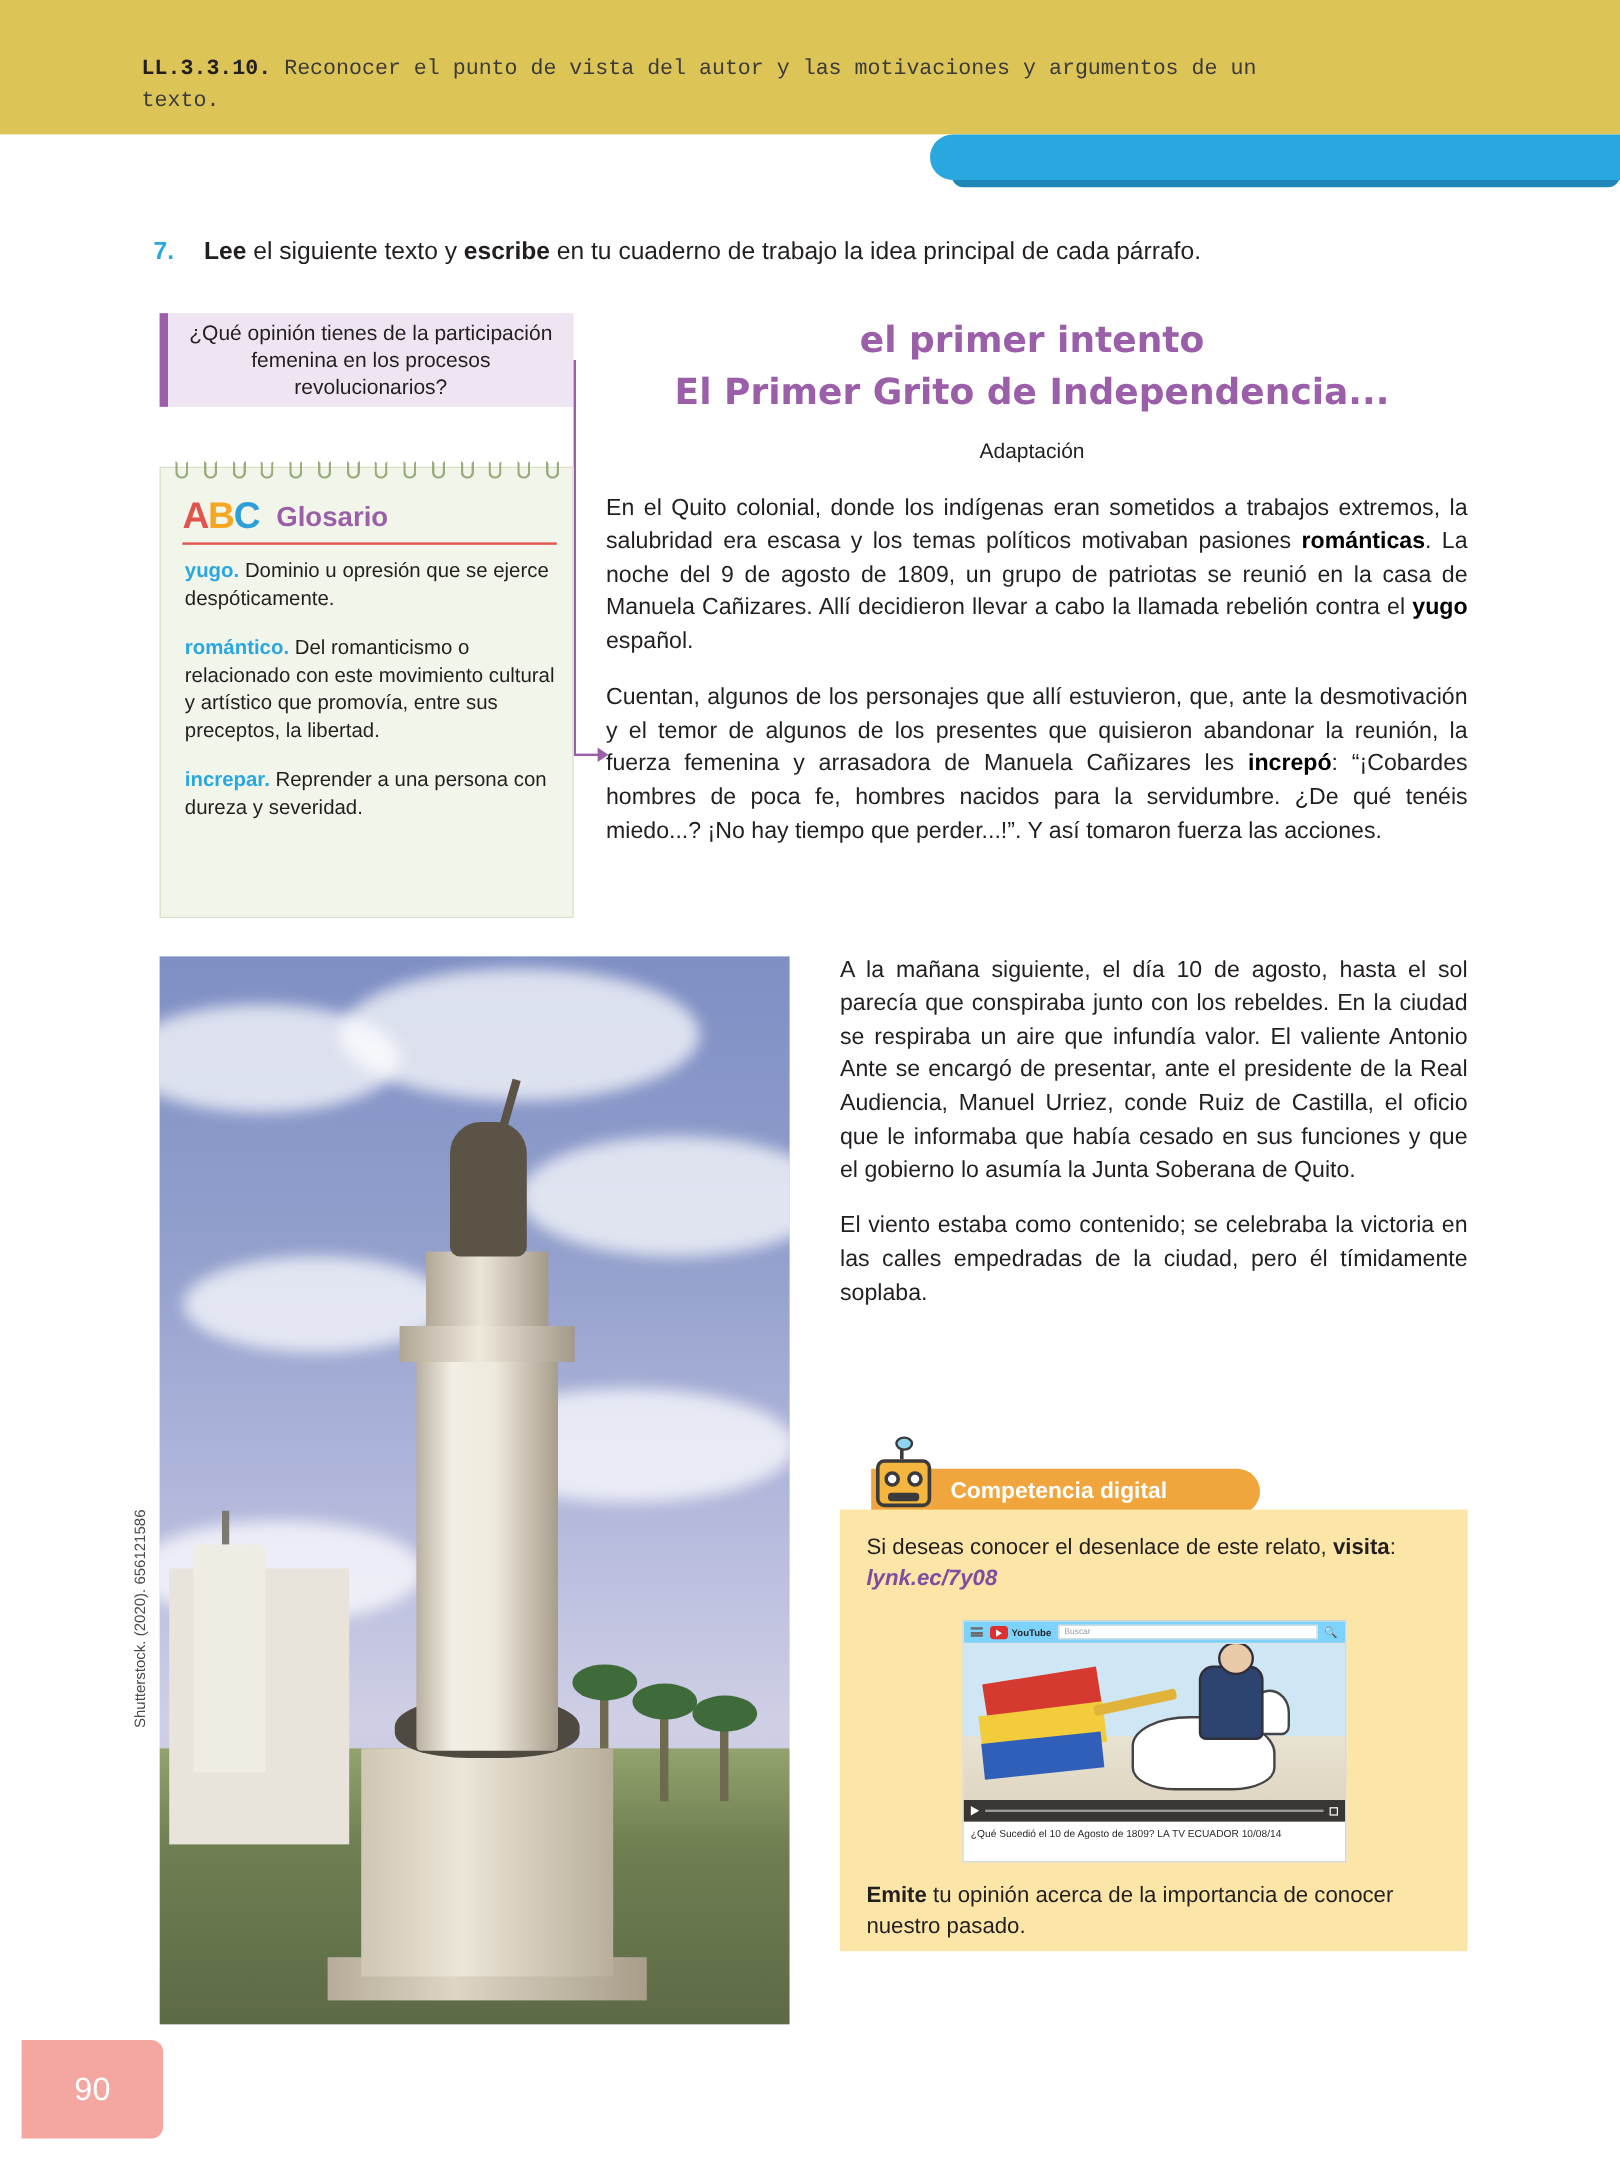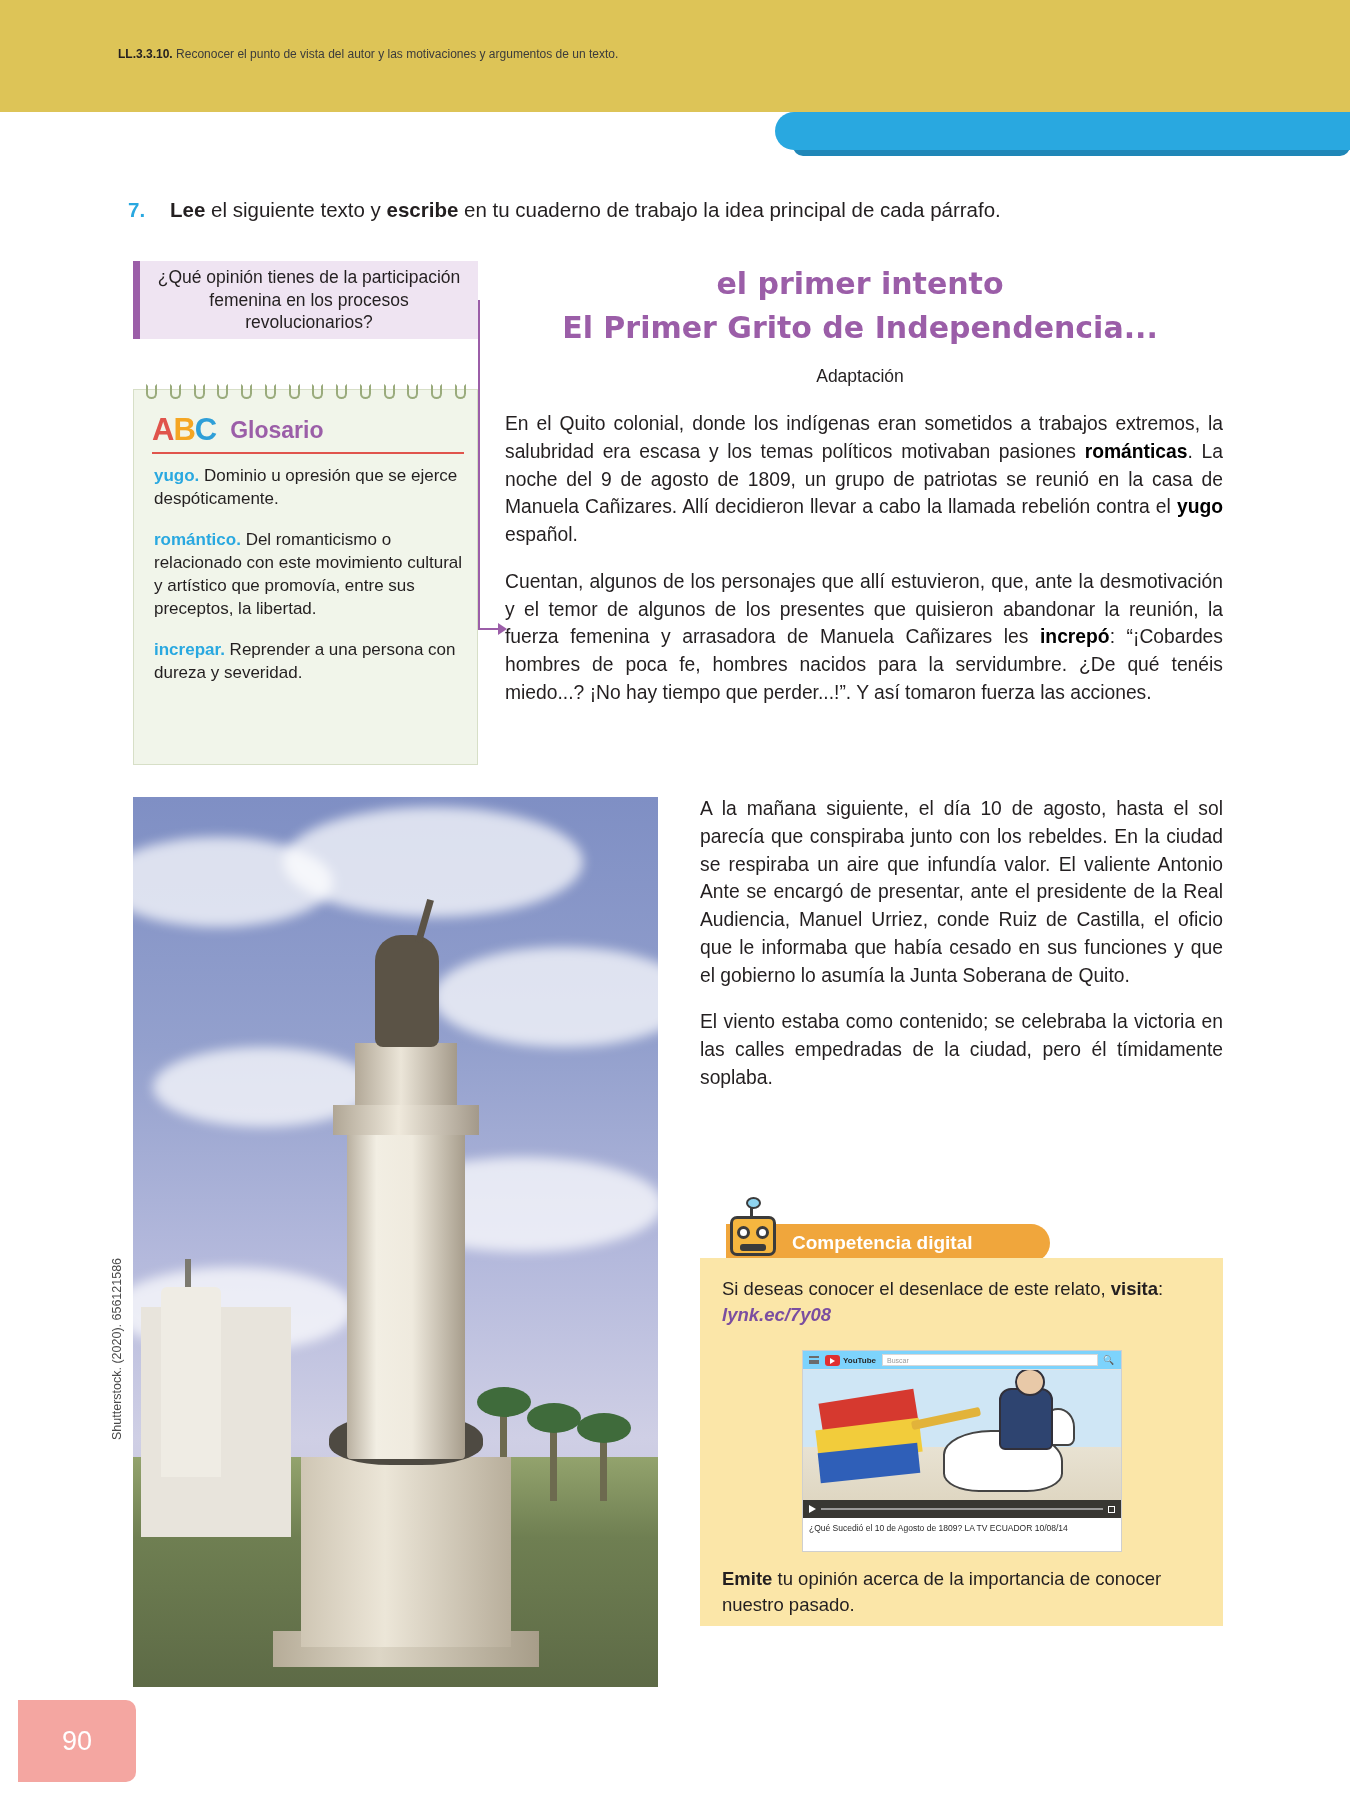--- a/index.html
+++ b/index.html
@@ -18,23 +18,24 @@
   .std-bar {
     position: absolute;
     left: 0; top: 0;
     width: 1350px; height: 112px;
     background: #ddc457;
   }
   .std-box {
     position: absolute;
     left: 118px; top: 46px;
     width: 940px;
-    font-size: 12px;
+    font-size: 18px;
     line-height: 1.42;
     color: #3b3b3b;
+    font-family: Liberation Mono, monospace;
   }
   .std-box b { color: #231f20; }
 
   
   .ribbon-wrap {
     position: absolute;
     left: 775px; top: 112px;
     width: 575px; height: 44px;
   }
   .ribbon-bg {

